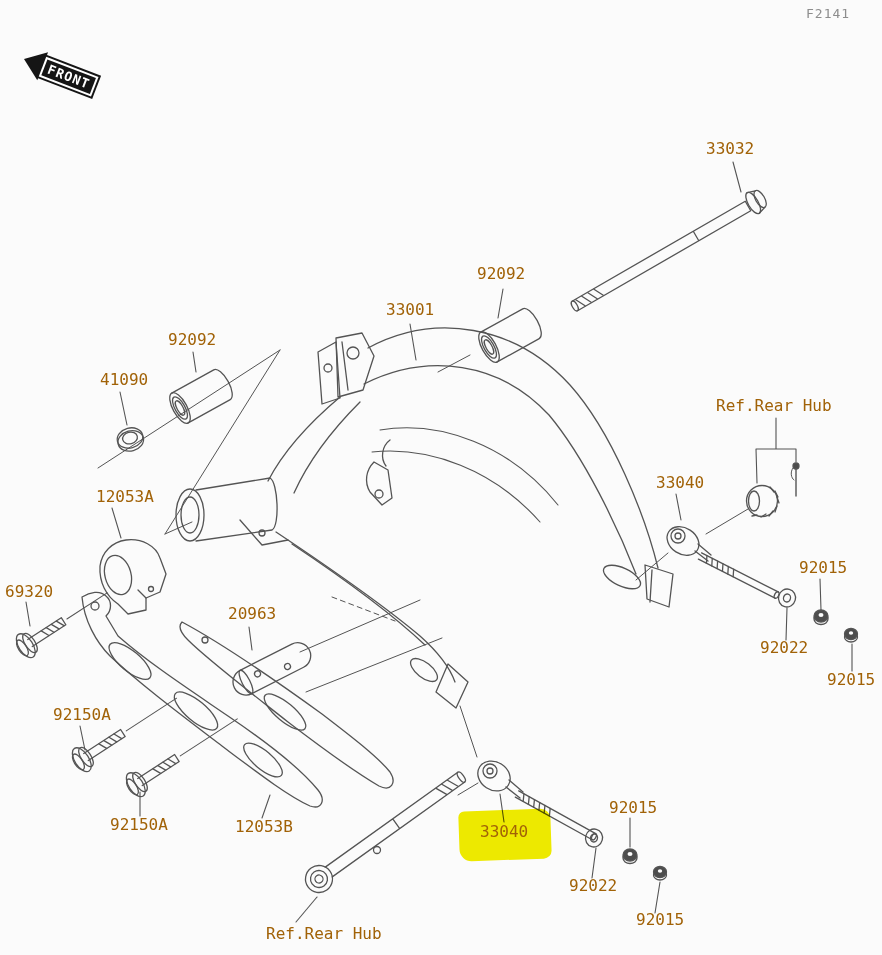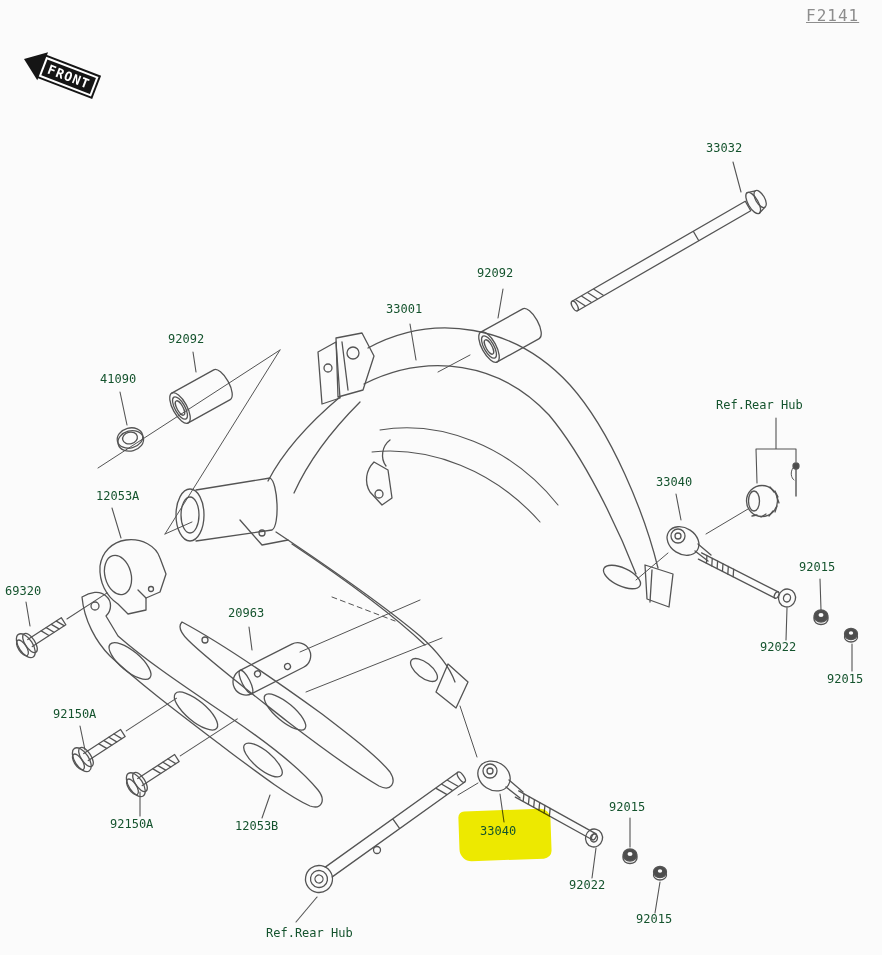--- a/index.html
+++ b/index.html
@@ -2,26 +2,26 @@
 <html><head>
 <meta charset="utf-8">
 <style>
   html,body{margin:0;padding:0;background:#e8e8e8;}
   .stage{
     position:relative;width:882px;height:955px;background:#fbfbfb;
     font-family:"DejaVu Sans Mono","Liberation Mono",monospace;overflow:hidden;
   }
   .stage svg{position:absolute;left:0;top:0;}
   .lbl{
-    position:absolute;font-size:12px;line-height:15px;color:#14532d;
+    position:absolute;font-size:16px;line-height:15px;color:#a16207;
     white-space:nowrap;letter-spacing:0px;z-index:3;
   }
   .code{
-    position:absolute;left:806px;top:6px;font-size:16px;color:#8d8d8d;
-    letter-spacing:1px;z-index:3;text-decoration:underline;
+    position:absolute;left:806px;top:6px;font-size:13px;color:#8d8d8d;
+    letter-spacing:1px;z-index:3;
   }
   .hl{
     position:absolute;left:459px;top:810px;width:92px;height:50px;
     background:#f1ed00;transform:rotate(-2deg);z-index:2;
     border-radius:6px 10px 8px 12px;mix-blend-mode:multiply;
   }
   
   .front{
     position:absolute;left:24px;top:44px;display:flex;align-items:center;
     transform:rotate(21deg);transform-origin:left center;z-index:3;

